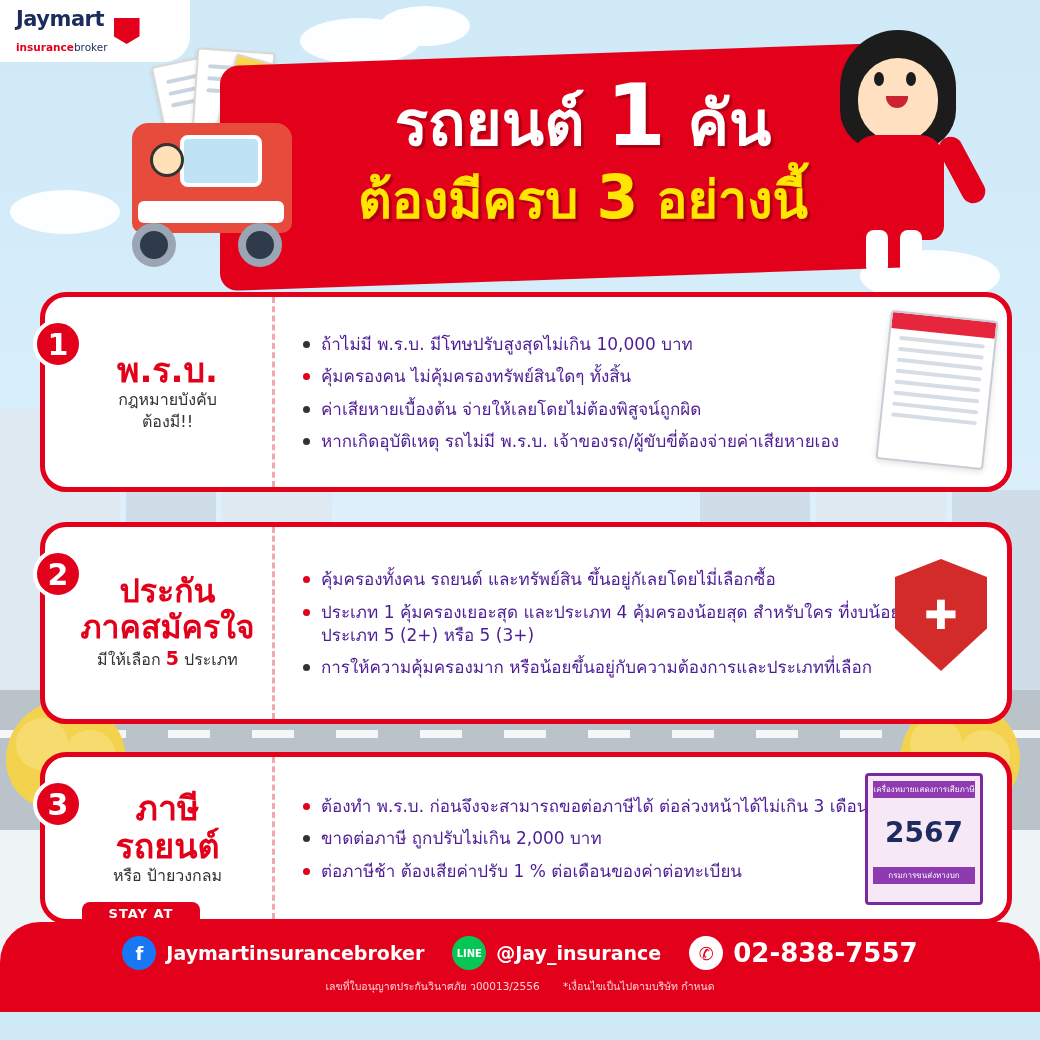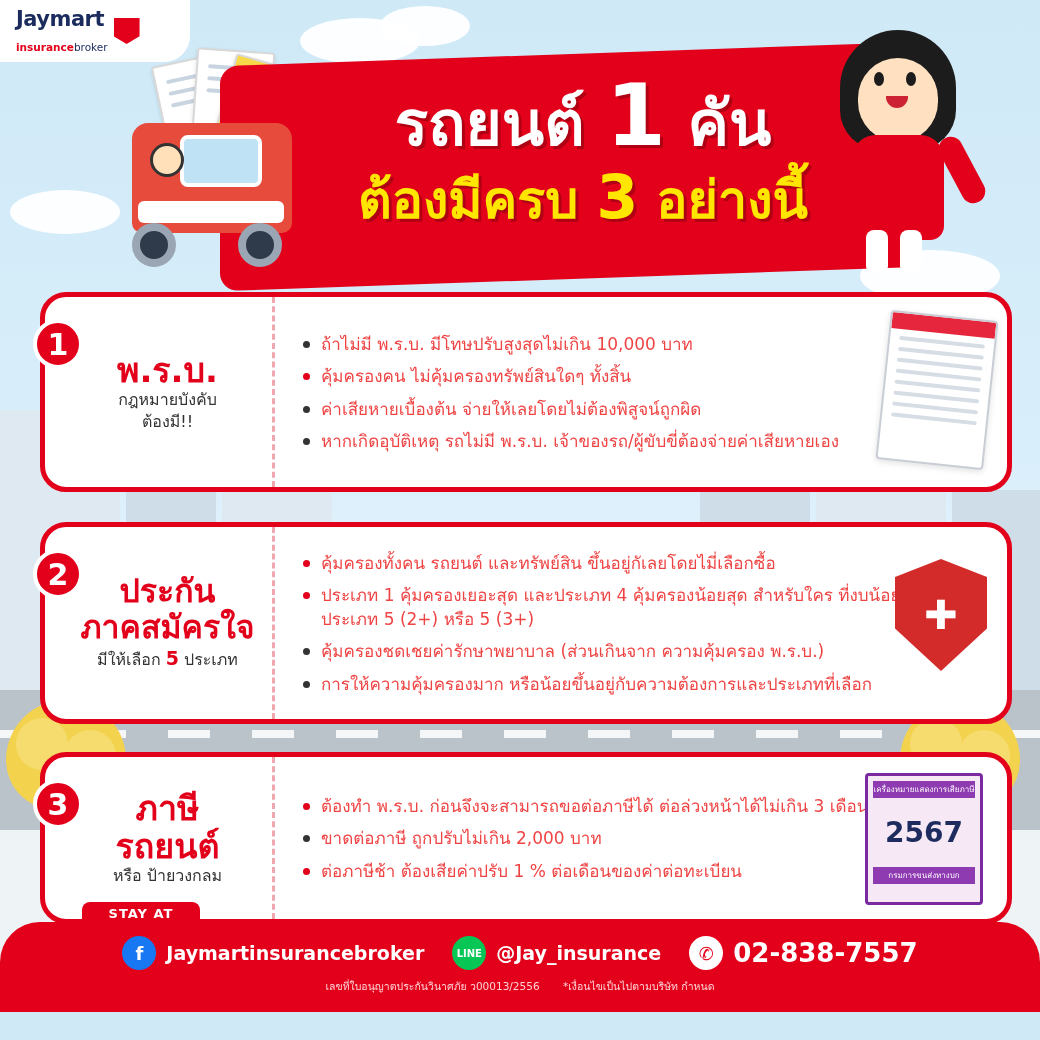--- a/index.html
+++ b/index.html
@@ -102,21 +102,21 @@
     width:230px; flex:none; display:flex; flex-direction:column; align-items:center;
     justify-content:center; text-align:center; padding:8px 10px 8px 28px;
     border-right:3px dashed #f0a8b0;
   }
   .left-title { color:#e2001a; font-size:34px; font-weight:bold; line-height:1.12; }
   .left-title.two { font-size:32px; }
   .left-sub { color:#333; font-size:16px; margin-top:0; line-height:1.35; }
   .left-sub .hl { color:#e2001a; font-weight:bold; font-size:19px; }
 
   .card-right { flex:1; padding:14px 22px 12px 26px; display:flex; flex-direction:column; justify-content:center; gap:9px; }
-  .bullet { position:relative; padding-left:20px; font-size:17px; color:#ef4444; line-height:1.38; }
+  .bullet { position:relative; padding-left:20px; font-size:17px; color:#4c1d95; line-height:1.38; }
   .bullet:before { content:""; position:absolute; left:2px; top:8px; width:7px; height:7px; background:#333; border-radius:50%; }
   .bullet.red:before { background:#e2001a; }
   .r { color:#e2001a; font-weight:bold; }
 
   
   .doc-art { position:absolute; right:16px; top:18px; width:108px; height:150px; background:#fff;
     border:2px solid #c9ced6; border-radius:4px; transform:rotate(6deg); box-shadow:0 2px 6px rgba(0,0,0,.12); overflow:hidden; }
   .doc-art .hdr { height:16px; background:#e2001a; opacity:.85; }
   .doc-art .ln { height:4px; background:#d7dde4; margin:7px 9px; border-radius:2px;}
   .shield { position:absolute; right:20px; top:32px; width:92px; height:112px; background:#d32a2a;
@@ -279,21 +279,20 @@
       <div class="left-title two">ภาคสมัครใจ</div>
       <div class="left-sub">
         <span>มีให้เลือก</span>
         <span class="hl">5</span>
         <span>ประเภท</span>
       </div>
     </div>
     <div class="card-right">
       <div class="bullet red">คุ้มครองทั้งคน รถยนต์ และทรัพย์สิน ขึ้นอยู่กัเลยโดยไมี่เลือกซื้อ</div>
       <div class="bullet red">ประเภท 1 คุ้มครองเยอะสุด และประเภท 4 คุ้มครองน้อยสุด สำหรับใคร ที่งบน้อยแนะนำประเภท 5 (2+) หรือ 5 (3+)</div>
-      <div class="bullet">คุ้มครองชดเชยค่ารักษาพยาบาล (ส่วนเกินจาก ความคุ้มครอง พ.ร.บ.)</div>
       <div class="bullet">การให้ความคุ้มครองมาก หรือน้อยขึ้นอยู่กับความต้องการและประเภทที่เลือก</div>
     </div>
     <div class="shield"></div>
   </div>
 
   <div class="card c3">
     <div class="badge">3</div>
     <div class="card-left">
       <div class="left-title">ภาษี</div>
       <div class="left-title">รถยนต์</div>

